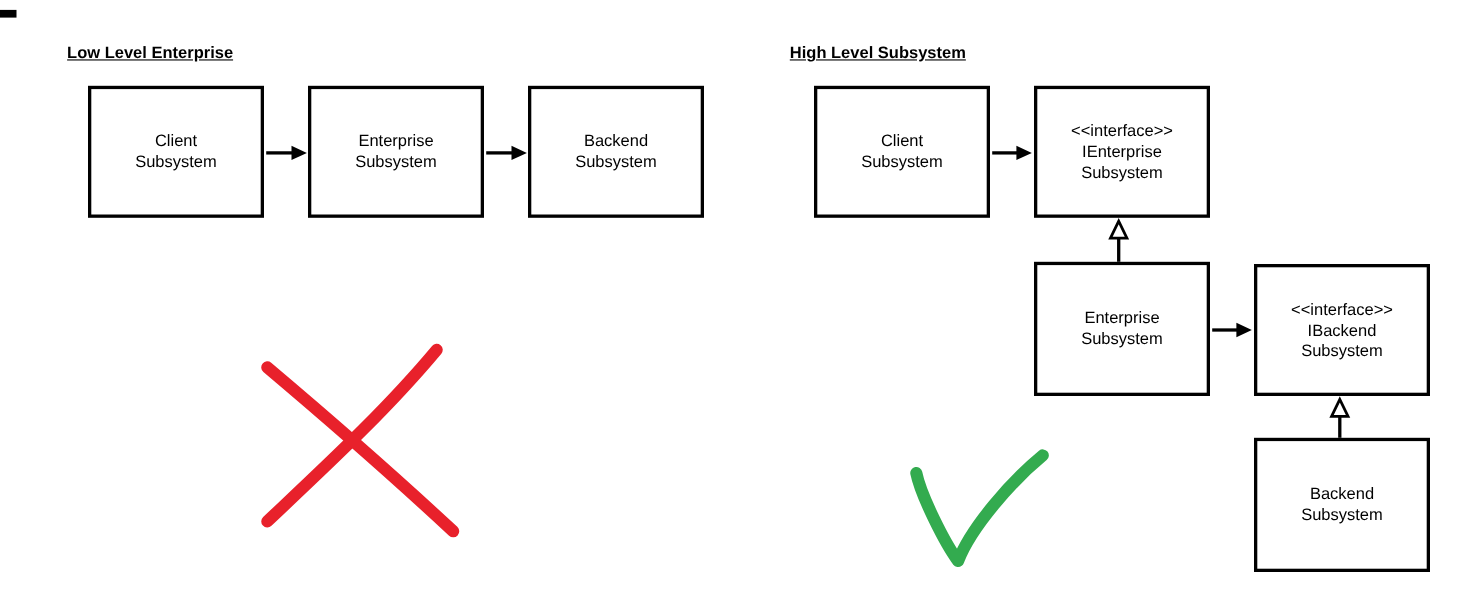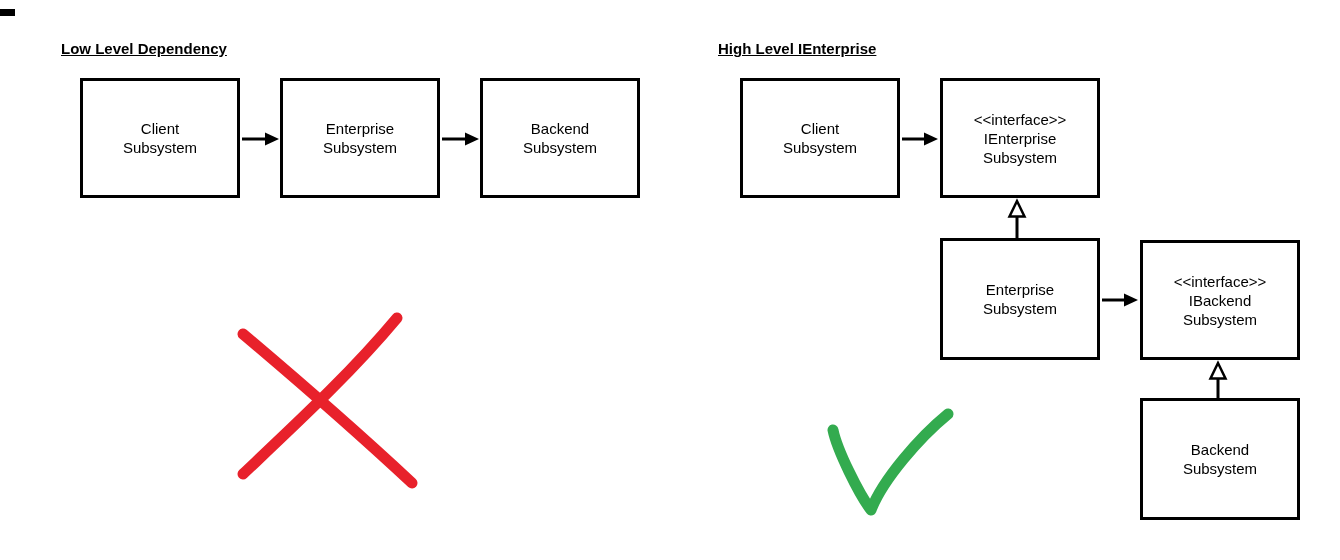--- a/index.html
+++ b/index.html
@@ -47,22 +47,22 @@
     background:#000000;
   }
 </style>
 </head>
 <body>
 
 <div class="canvas">
 
   <div class="stray"></div>
 
-  <div class="dg-title" style="left:61px;top:40px">Low Level Dependency</div>
-  <div class="dg-title" style="left:718px;top:40px">High Level IEnterprise</div>
+  <div class="dg-title" style="left:61px;top:40px">Low Level Enterprise</div>
+  <div class="dg-title" style="left:718px;top:40px">High Level Subsystem</div>
 
   <div class="uml-box" style="left:80px;top:78px;width:160px;height:120px">Client
 Subsystem</div>
   <div class="uml-box" style="left:280px;top:78px;width:160px;height:120px">Enterprise
 Subsystem</div>
   <div class="uml-box" style="left:480px;top:78px;width:160px;height:120px">Backend
 Subsystem</div>
 
   <div class="uml-box" style="left:740px;top:78px;width:160px;height:120px">Client
 Subsystem</div>

